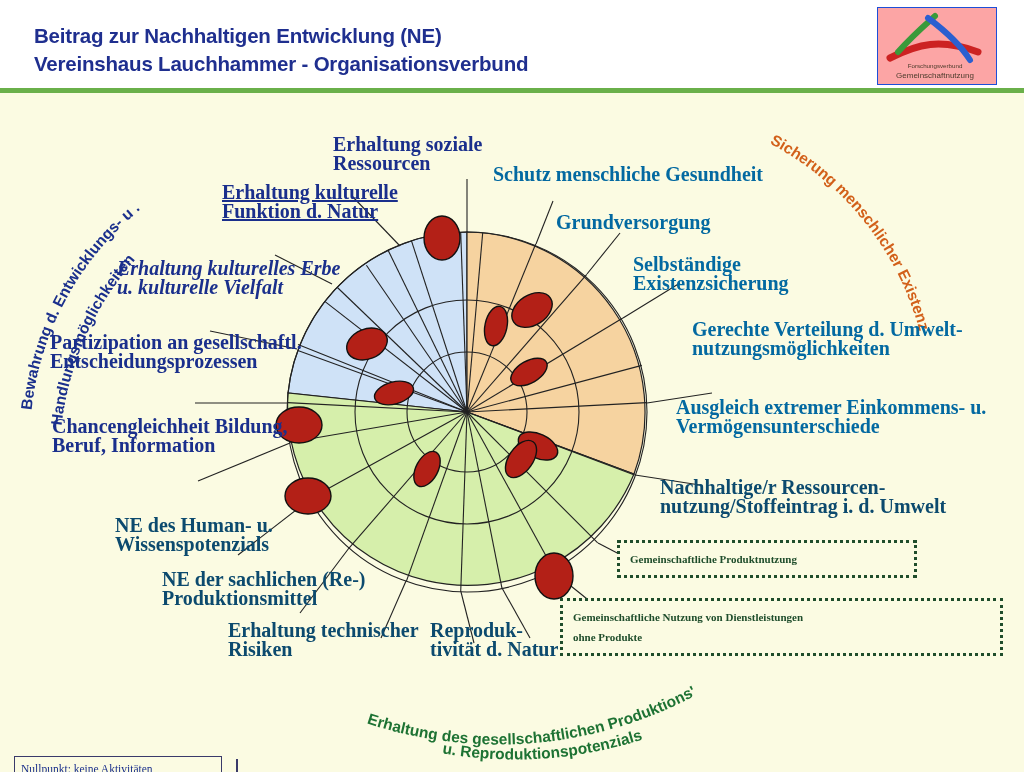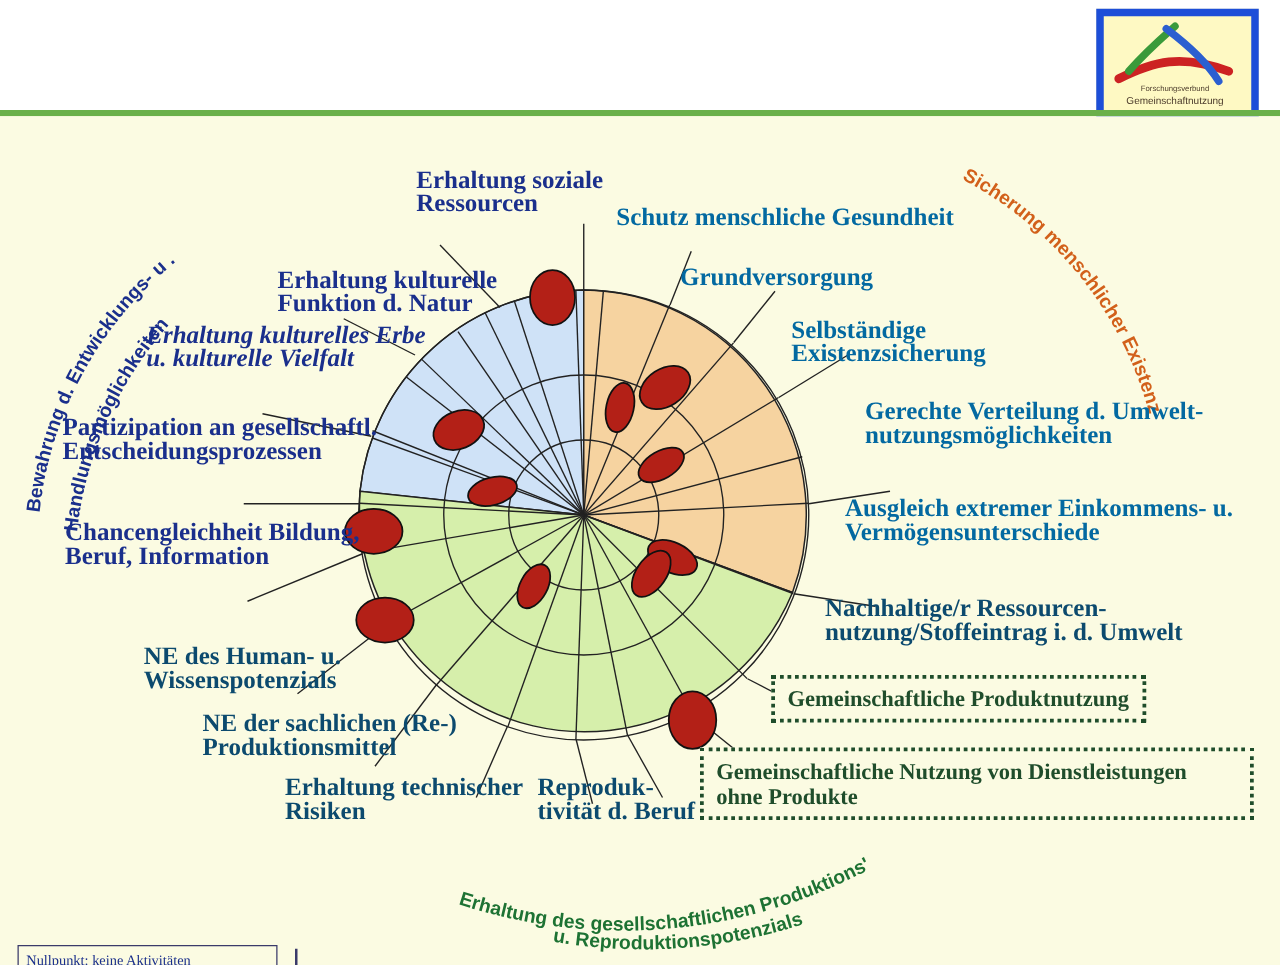--- a/index.html
+++ b/index.html
@@ -30,21 +30,21 @@
     letter-spacing:-0.2px;
   }
   #title-line1,#title-line2{white-space:nowrap;}
   #header-rule{
     position:absolute;left:0;top:88px;width:1024px;height:5px;
     background:#6ab04a;
   }
   
   #logo{
     position:absolute;left:877px;top:7px;width:118px;height:76px;
-    background:#fef9c3;border:6px solid #1d4ed8;
+    background:#fca5a5;border:1px solid #1d4ed8;
     overflow:hidden;
   }
   #logo svg{display:block;}
   
   #canvas{
     position:absolute;left:0;top:93px;width:1024px;height:679px;
     background:#fbfbe2;
   }
   #chart-svg{position:absolute;left:0;top:0;}
   
@@ -59,21 +59,21 @@
   .blue{color:#1a2f8c;}
   .orange{color:#0369a1;}
   .green{color:#0c4a6e;}
   
   .dotbox{
     position:absolute;
     border:3px dotted #1f4d2b;
     background:#fbfbe2;
     font-family:"Liberation Serif", serif;
     font-weight:bold;
-    font-size:18px;
+    font-size:11px;
     line-height:20px;
     color:#1f4d2b;
     box-sizing:border-box;
     padding:6px 10px;
     white-space:pre-line;
   }
   
   #legend{
     position:absolute;left:14px;top:663px;width:208px;height:73px;
     border:1px solid #3a3a6a;
@@ -90,20 +90,24 @@
     position:absolute;left:236px;top:666px;width:2px;height:68px;
     background:#3a3a6a;
   }
 </style>
 </head>
 <body>
 
 <div id="page">
 
   <div id="header">
+    <div id="title-block">
+      <div id="title-line1">Beitrag zur Nachhaltigen Entwicklung (NE)</div>
+      <div id="title-line2">Vereinshaus Lauchhammer - Organisationsverbund</div>
+    </div>
 
     <div id="logo">
       <svg width="116" height="74" viewBox="0 0 116 74">
         <path d="M12 50 C 40 36, 62 30, 100 44" stroke="#cc2222" stroke-width="7" fill="none" stroke-linecap="round"></path>
         <path d="M20 44 C 34 28, 48 16, 57 8" stroke="#3a9a3a" stroke-width="6" fill="none" stroke-linecap="round"></path>
         <path d="M50 10 C 66 22, 82 36, 92 52" stroke="#2b5fd0" stroke-width="6" fill="none" stroke-linecap="round"></path>
         <text x="57" y="60" font-family="Liberation Sans, sans-serif" font-size="6.2" fill="#4b3b2b" text-anchor="middle">Forschungsverbund</text>
         <text x="57" y="70" font-family="Liberation Sans, sans-serif" font-size="8" fill="#4b3b2b" text-anchor="middle">Gemeinschaftnutzung</text>
       </svg>
     </div>
@@ -220,46 +224,46 @@
         <textPath href="#arcBottom" startOffset="2%" id="arcTxt4">Erhaltung des gesellschaftlichen Produktions'</textPath>
       </text>
       <text font-family="Liberation Sans, sans-serif" font-weight="bold" font-size="15.5" fill="#1d7233">
         <textPath href="#arcBottom2" startOffset="13%" id="arcTxt5">u. Reproduktionspotenzials</textPath>
       </text>
     </svg>
 
     <div id="labels-layer">
         <div class="lbl blue" style="left: 333px; top: 42px;">Erhaltung soziale
 Ressourcen</div>
-        <div class="lbl blue" style="left: 222px; top: 122px;">Erhaltung kulturelle
+        <div class="lbl blue" style="left: 222px; top: 90px; text-decoration: underline;">Erhaltung kulturelle
 Funktion d. Natur</div>
         <div class="lbl blue" style="left: 117px; top: 166px; font-style: italic;">Erhaltung kulturelles Erbe
 u. kulturelle Vielfalt</div>
         <div class="lbl blue" style="left: 50px; top: 240px;">Partizipation an gesellschaftl.
 Entscheidungsprozessen</div>
         <div class="lbl blue" style="left: 52px; top: 324px;">Chancengleichheit  Bildung,
 Beruf, Information</div>
         <div class="lbl orange" style="left: 493px; top: 72px;">Schutz menschliche Gesundheit</div>
-        <div class="lbl orange" style="left: 544px; top: 120px;">Grundversorgung</div>
+        <div class="lbl orange" style="left: 556px; top: 120px;">Grundversorgung</div>
         <div class="lbl orange" style="left: 633px; top: 162px;">Selbständige
 Existenzsicherung</div>
         <div class="lbl orange" style="left: 663px; top: 227px; margin-left: 29px;">Gerechte Verteilung d. Umwelt-
 nutzungsmöglichkeiten</div>
         <div class="lbl orange" style="left: 676px; top: 305px;">Ausgleich extremer Einkommens- u.
 Vermögensunterschiede</div>
         <div class="lbl green" style="left: 660px; top: 385px;">Nachhaltige/r Ressourcen-
 nutzung/Stoffeintrag  i. d. Umwelt</div>
         <div class="lbl green" style="left: 115px; top: 423px;">NE des Human- u.
 Wissenspotenzials</div>
         <div class="lbl green" style="left: 162px; top: 477px;">NE der sachlichen (Re-)
 Produktionsmittel</div>
         <div class="lbl green" style="left: 228px; top: 528px;">Erhaltung  technischer
 Risiken</div>
         <div class="lbl green" style="left: 430px; top: 528px;">Reproduk-
-tivität d. Beruf</div>
+tivität d. Natur</div>
       </div>
 
     <div id="boxes-layer">
         <div class="dotbox" style="left: 617px; top: 447px; width: 300px; min-height: 38px;">Gemeinschaftliche Produktnutzung</div>
         <div class="dotbox" style="left: 560px; top: 505px; width: 443px; min-height: 58px;">Gemeinschaftliche Nutzung von Dienstleistungen
 ohne Produkte</div>
       </div>
 
     <div id="legend">
         <div>Nullpunkt: keine Aktivitäten</div>

